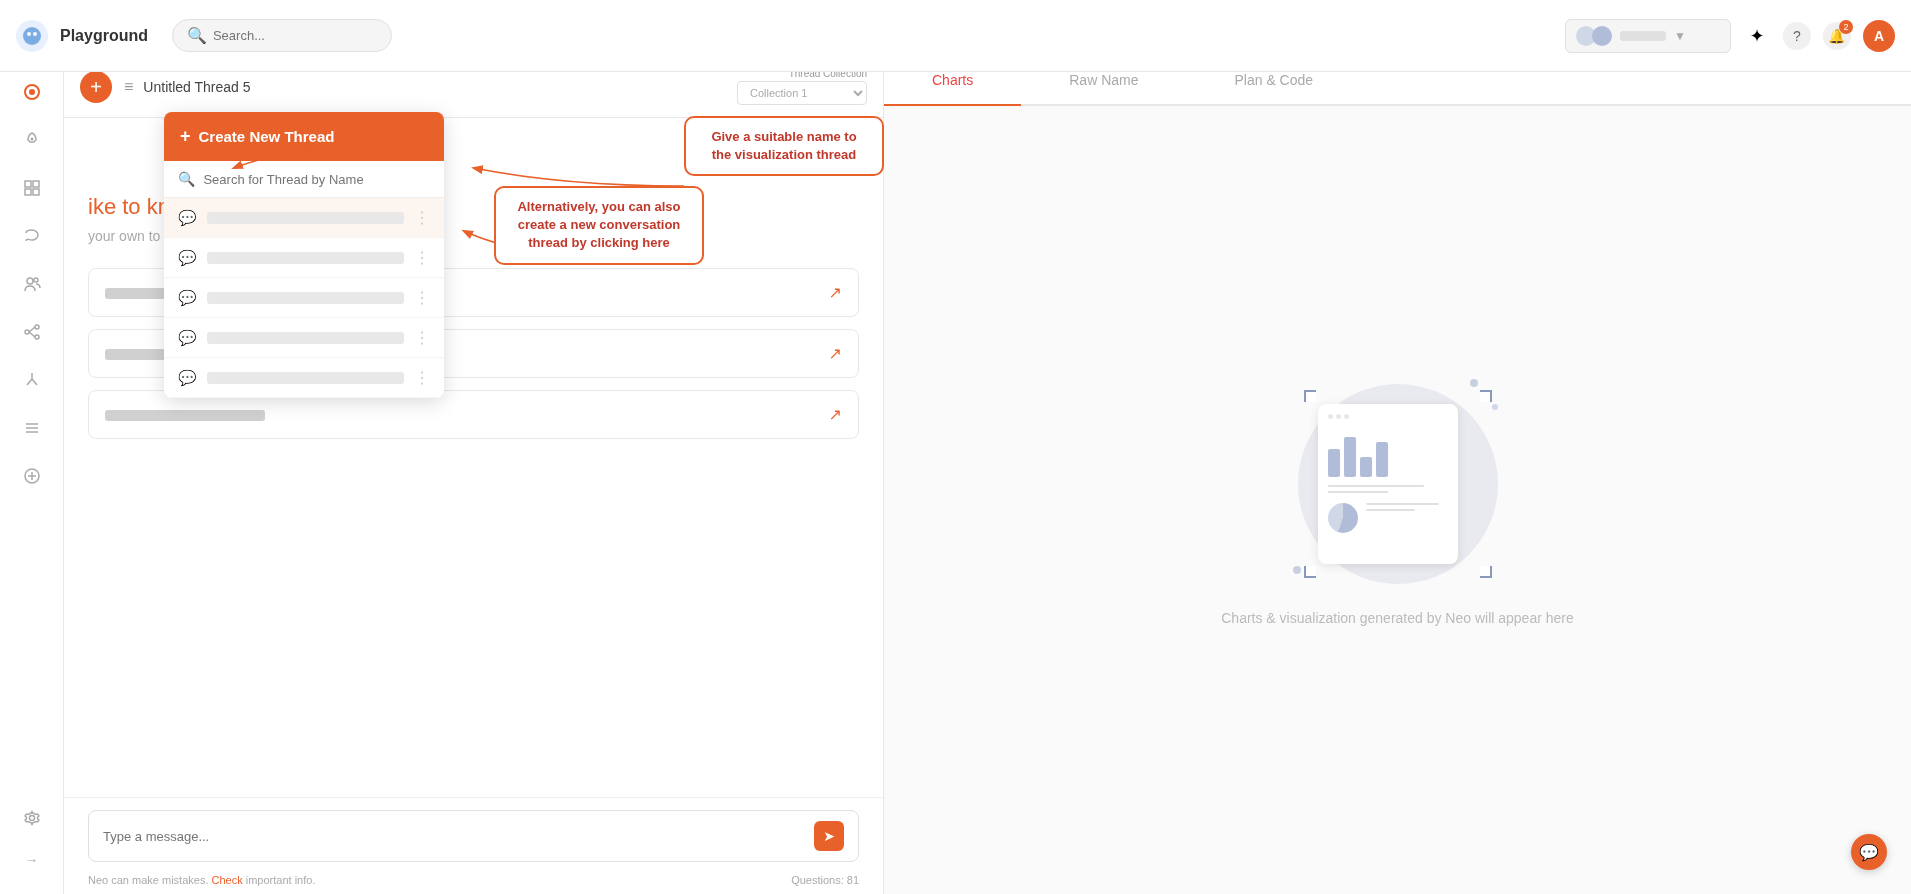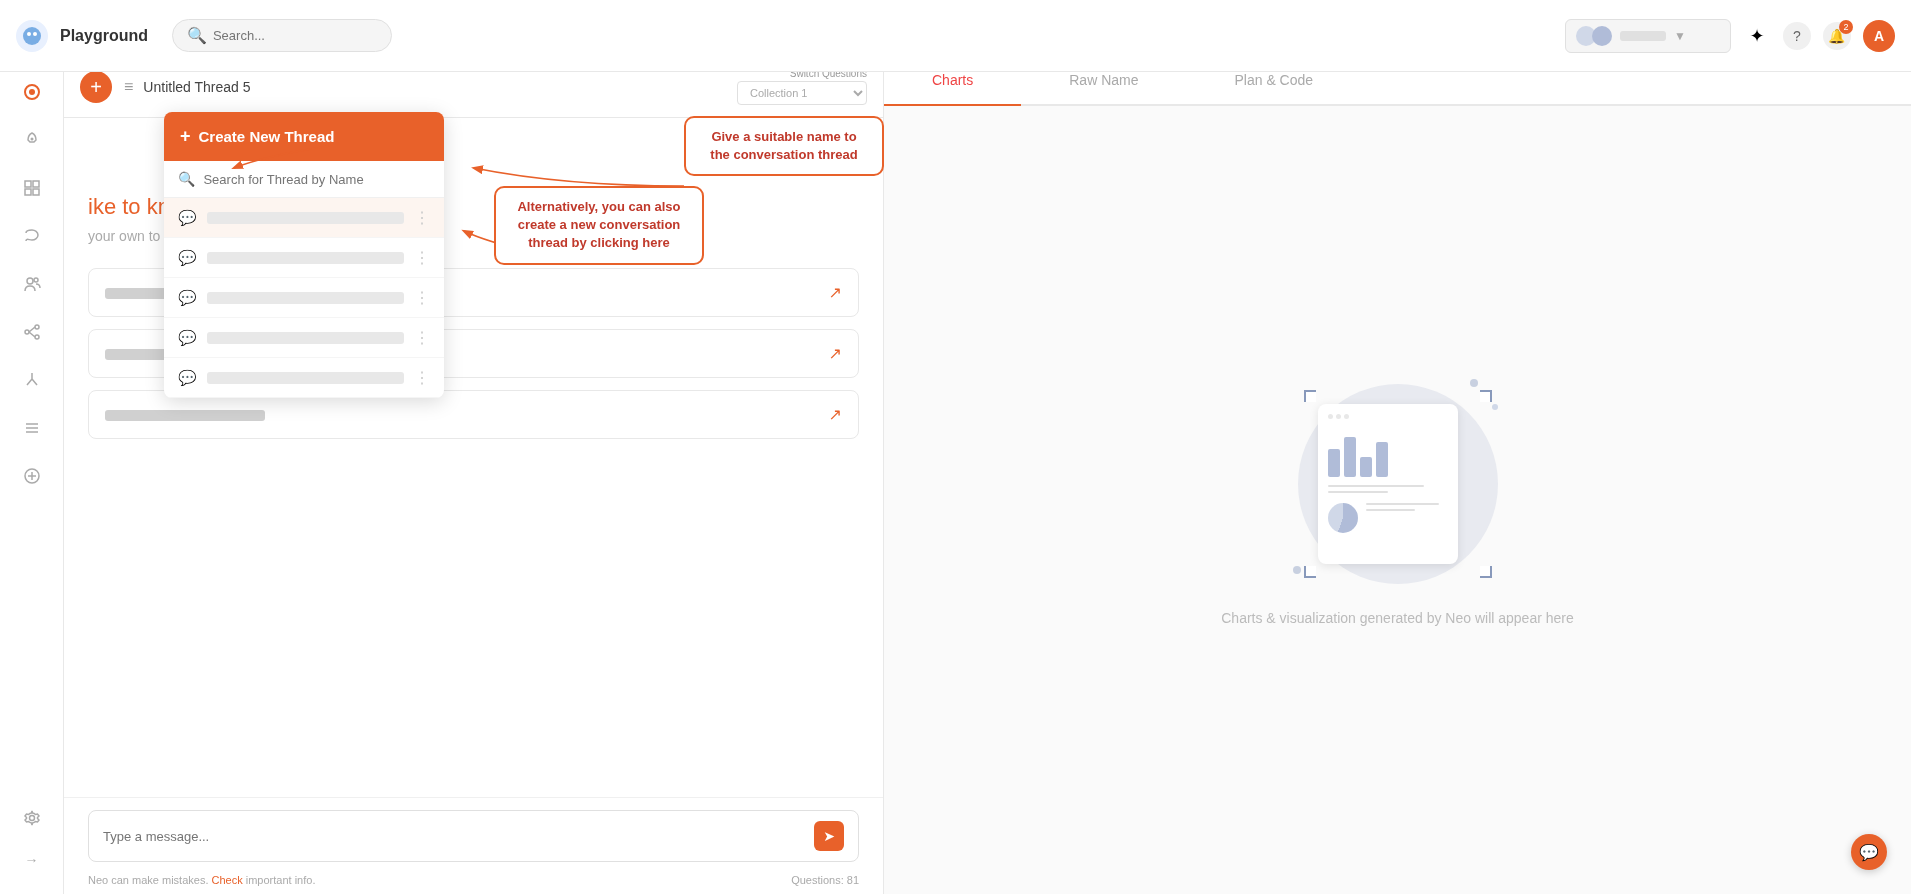--- a/index.html
+++ b/index.html
@@ -347,31 +347,31 @@
   <div class="left-panel">
 
     <div class="thread-header">
       <div class="add-btn">
         <span style="font-size:20px;line-height:1;">+</span>
       </div>
       <span class="menu-icon">≡</span>
       <span class="thread-name">Untitled Thread 5</span>
 
       <div class="switch-collection">
-        <label>Switch Questions</label>
+        <label>Thread Collection</label>
         <select>
           <option>Collection 1</option>
           <option>Collection 2</option>
         </select>
       </div>
     </div>
 
 
     <div class="callout callout-name">
-      <span>Give a suitable name to the conversation thread</span>
+      <span>Give a suitable name to the visualization thread</span>
     </div>
 
     <div class="callout callout-alt">
       <span>Alternatively, you can also create a new conversation thread by clicking here</span>
     </div>
 
     <svg class="arrow-overlay" xmlns="http://www.w3.org/2000/svg">
 
       <defs>
         <marker id="arrowhead" markerWidth="8" markerHeight="6" refX="6" refY="3" orient="auto">

